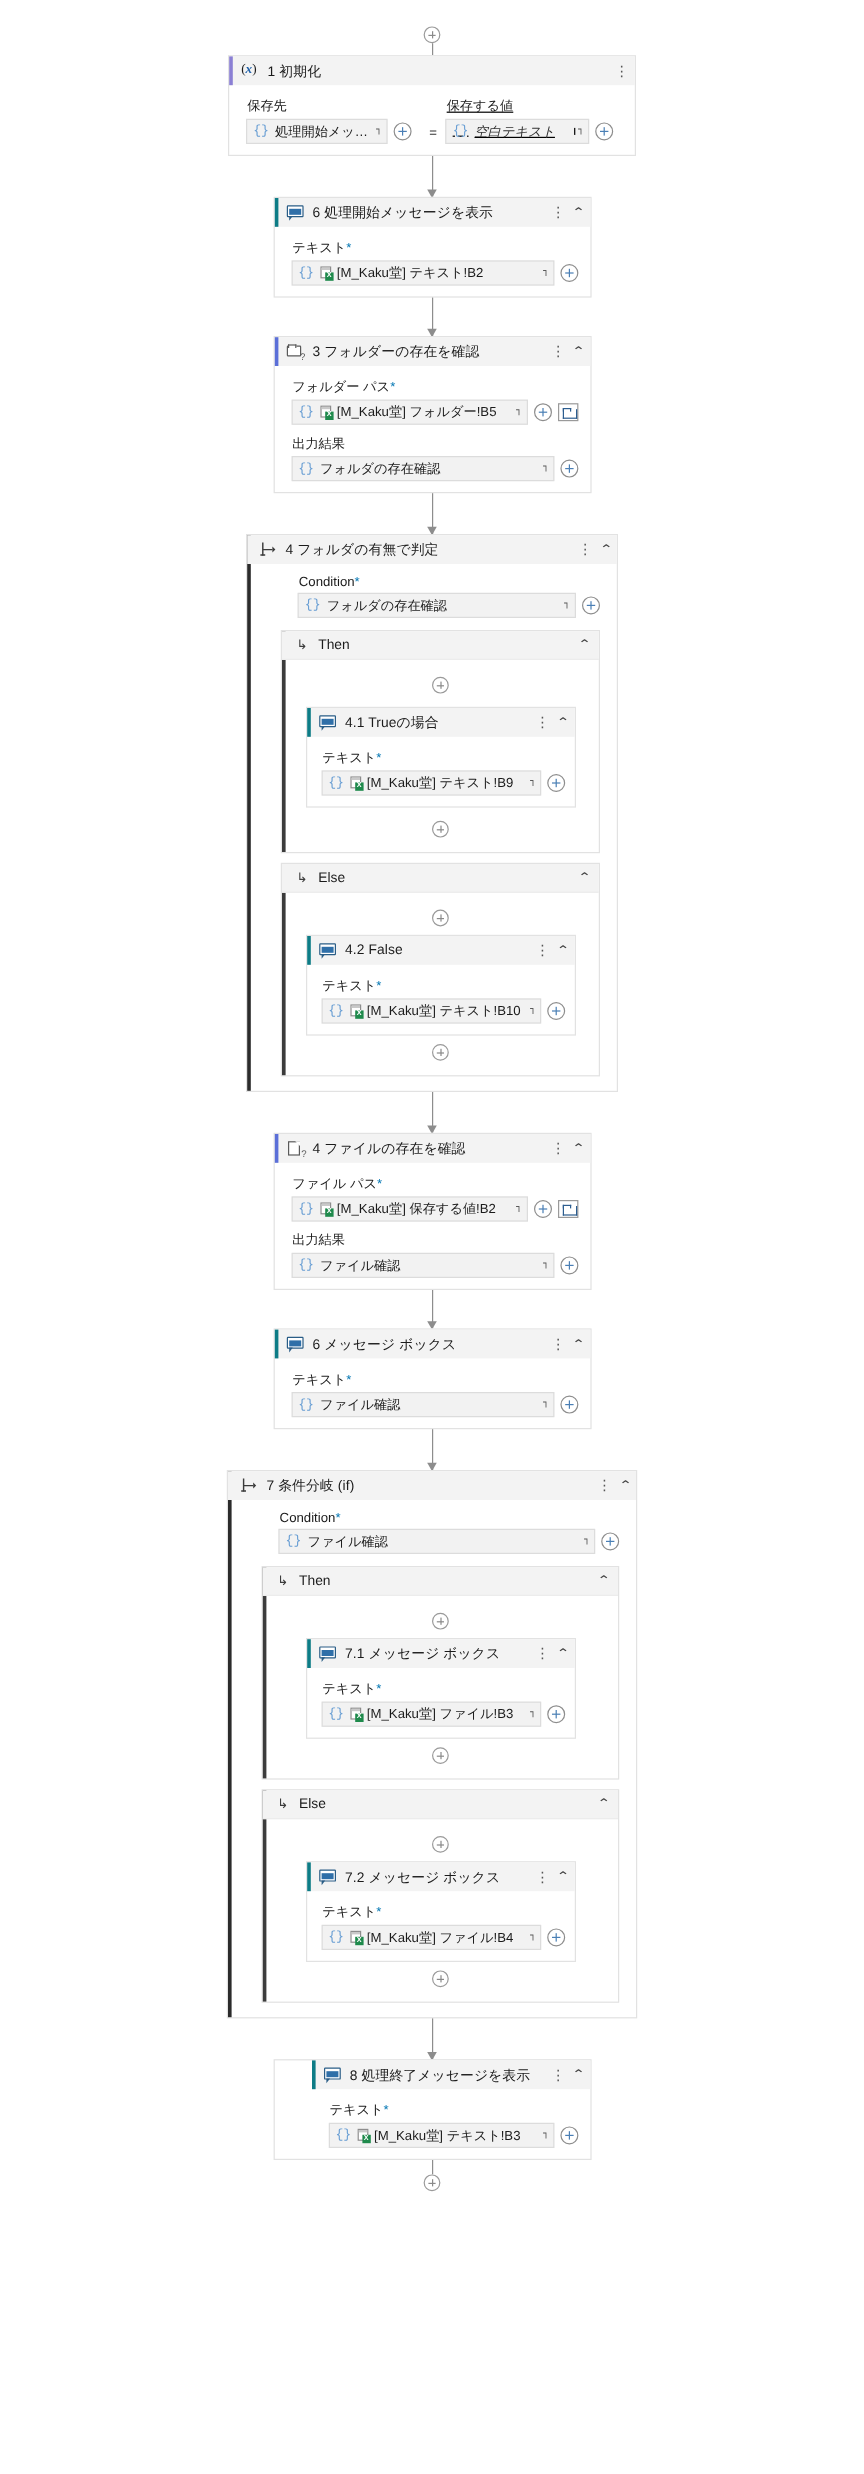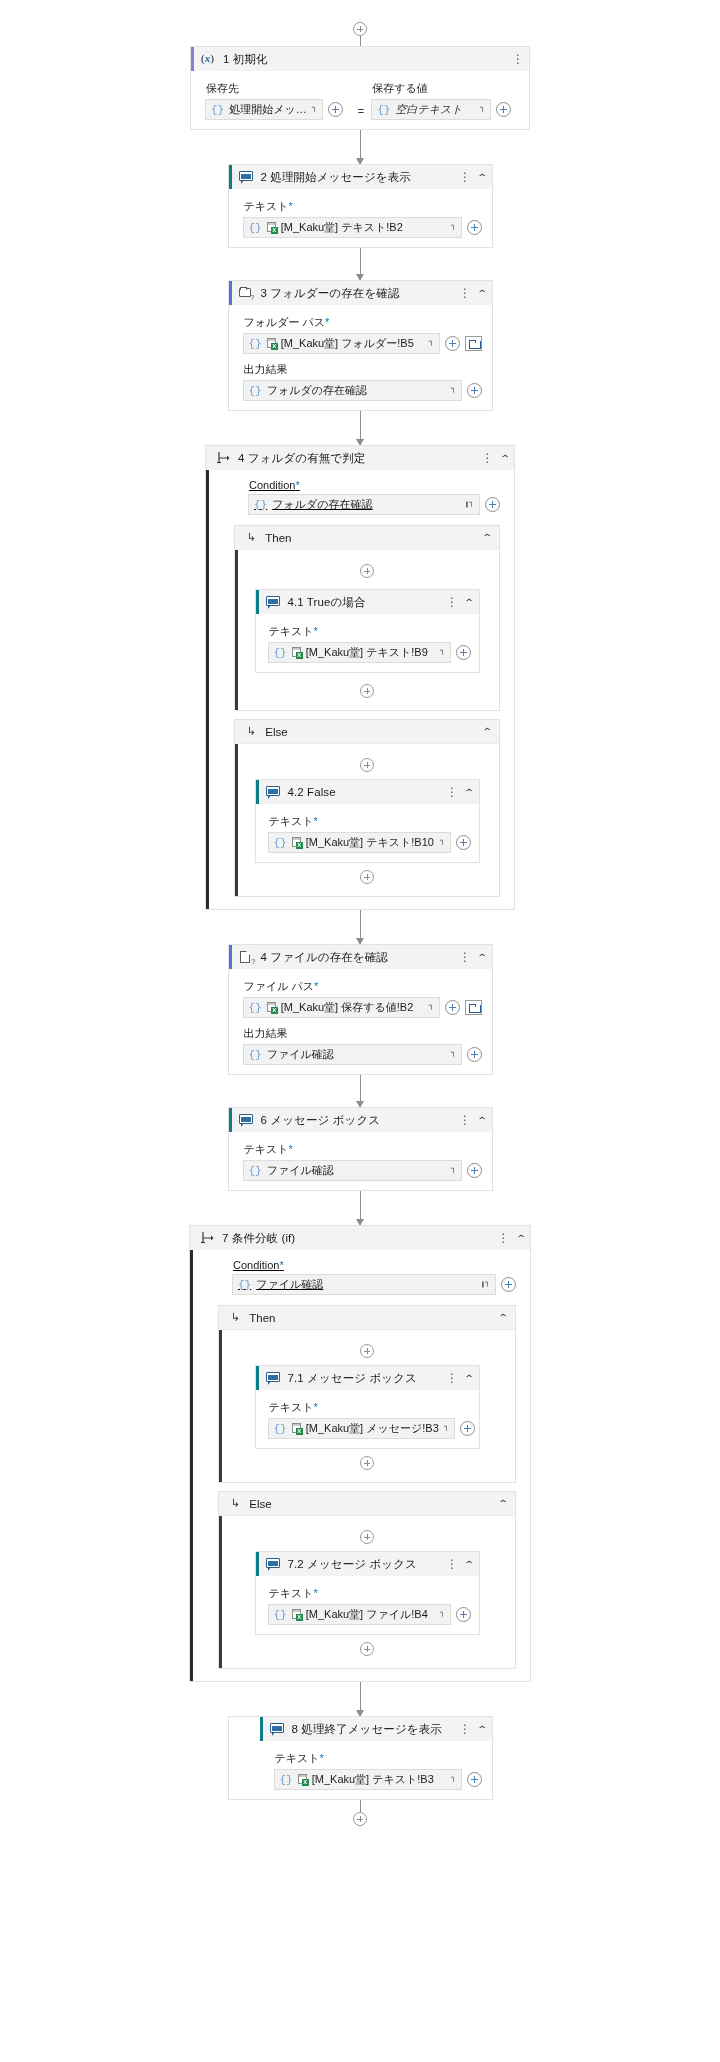--- a/index.html
+++ b/index.html
@@ -187,21 +187,21 @@
   .container {
     border: 1px solid #e2e2e2; background: #fff; position: relative;
   }
   .container > .accent {
     position: absolute; left: 0; top: 0; bottom: 0; width: 3px; background: #2b2b2b;
   }
   .container-head {
     display: flex; align-items: center; height: 24px; background: #f3f3f3;
     padding-left: 10px; position: relative;
   }
-  .cond-block { padding: 6px 14px 10px 42px; text-decoration: underline; }
+  .cond-block { padding: 6px 14px 10px 42px; }
 
   .branch {
     margin: 0 14px 0 28px; border: 1px solid #e2e2e2; background: #fff;
     position: relative;
   }
   .branch > .baccent {
     position:absolute; left:0; top:0; bottom:0; width:3px; background:#3b3b3b;
   }
   .branch-head {
     display:flex; align-items:center; height:24px; background:#f3f3f3;
@@ -241,21 +241,21 @@
           <div class="inline-row">
             <div class="input" style="width:118px;">
               <span class="brace">{}</span>
               <span class="val">処理開始メッセージの⟨...</span>
               <span class="expand-ico">⌐</span>
             </div>
             <div class="circ-btn"></div>
           </div>
         </div>
         <div class="eq" style="margin-bottom:3px;">=</div>
-        <div style="width:150px;">
+        <div style="width:150px;text-decoration:underline;">
           <div class="field-label">保存する値</div>
           <div class="inline-row">
             <div class="input" style="width:120px;">
               <span class="brace">{}</span>
               <span class="val italic">空白テキスト</span>
               <span class="expand-ico">⌐</span>
             </div>
             <div class="circ-btn"></div>
           </div>
         </div>
@@ -266,21 +266,21 @@
   <div class="row-center">
       <div class="conn arrow" style="height:34px;"></div>
     </div>
 
   <div style="margin:0 auto; width:265px;" class="card">
     <div class="card-head teal">
       <span class="ico ico-msg">
           <span class="bubble"></span>
           <span class="tail"></span>
         </span>
-      <span class="card-title">2 処理開始メッセージを表示</span>
+      <span class="card-title">6 処理開始メッセージを表示</span>
       <span class="head-actions">
         <span class="kebab">⋮</span>
         <span class="chev">⌃</span>
       </span>
     </div>
     <div class="card-body" style="padding-left:14px;padding-right:10px;">
       <div class="field-label">
         <span>テキスト</span><span class="req">*</span>
       </div>
       <div class="inline-row">
@@ -613,21 +613,21 @@
             <div class="field-label">
               <span>テキスト</span><span class="req">*</span>
             </div>
             <div class="inline-row">
               <div class="input" style="flex:1;">
                 <span class="brace">{}</span>
                 <span class="xls">
                     <span class="sheet"></span>
                     <span class="x">X</span>
                   </span>
-                <span class="val">[M_Kaku堂] メッセージ!B3</span>
+                <span class="val">[M_Kaku堂] ファイル!B3</span>
                 <span class="expand-ico">⌐</span>
               </div>
               <div class="circ-btn"></div>
             </div>
           </div>
         </div>
         <div class="row-center" style="padding:7px 0 4px 0;">
           <div class="plus-node"></div>
         </div>
       </div>

